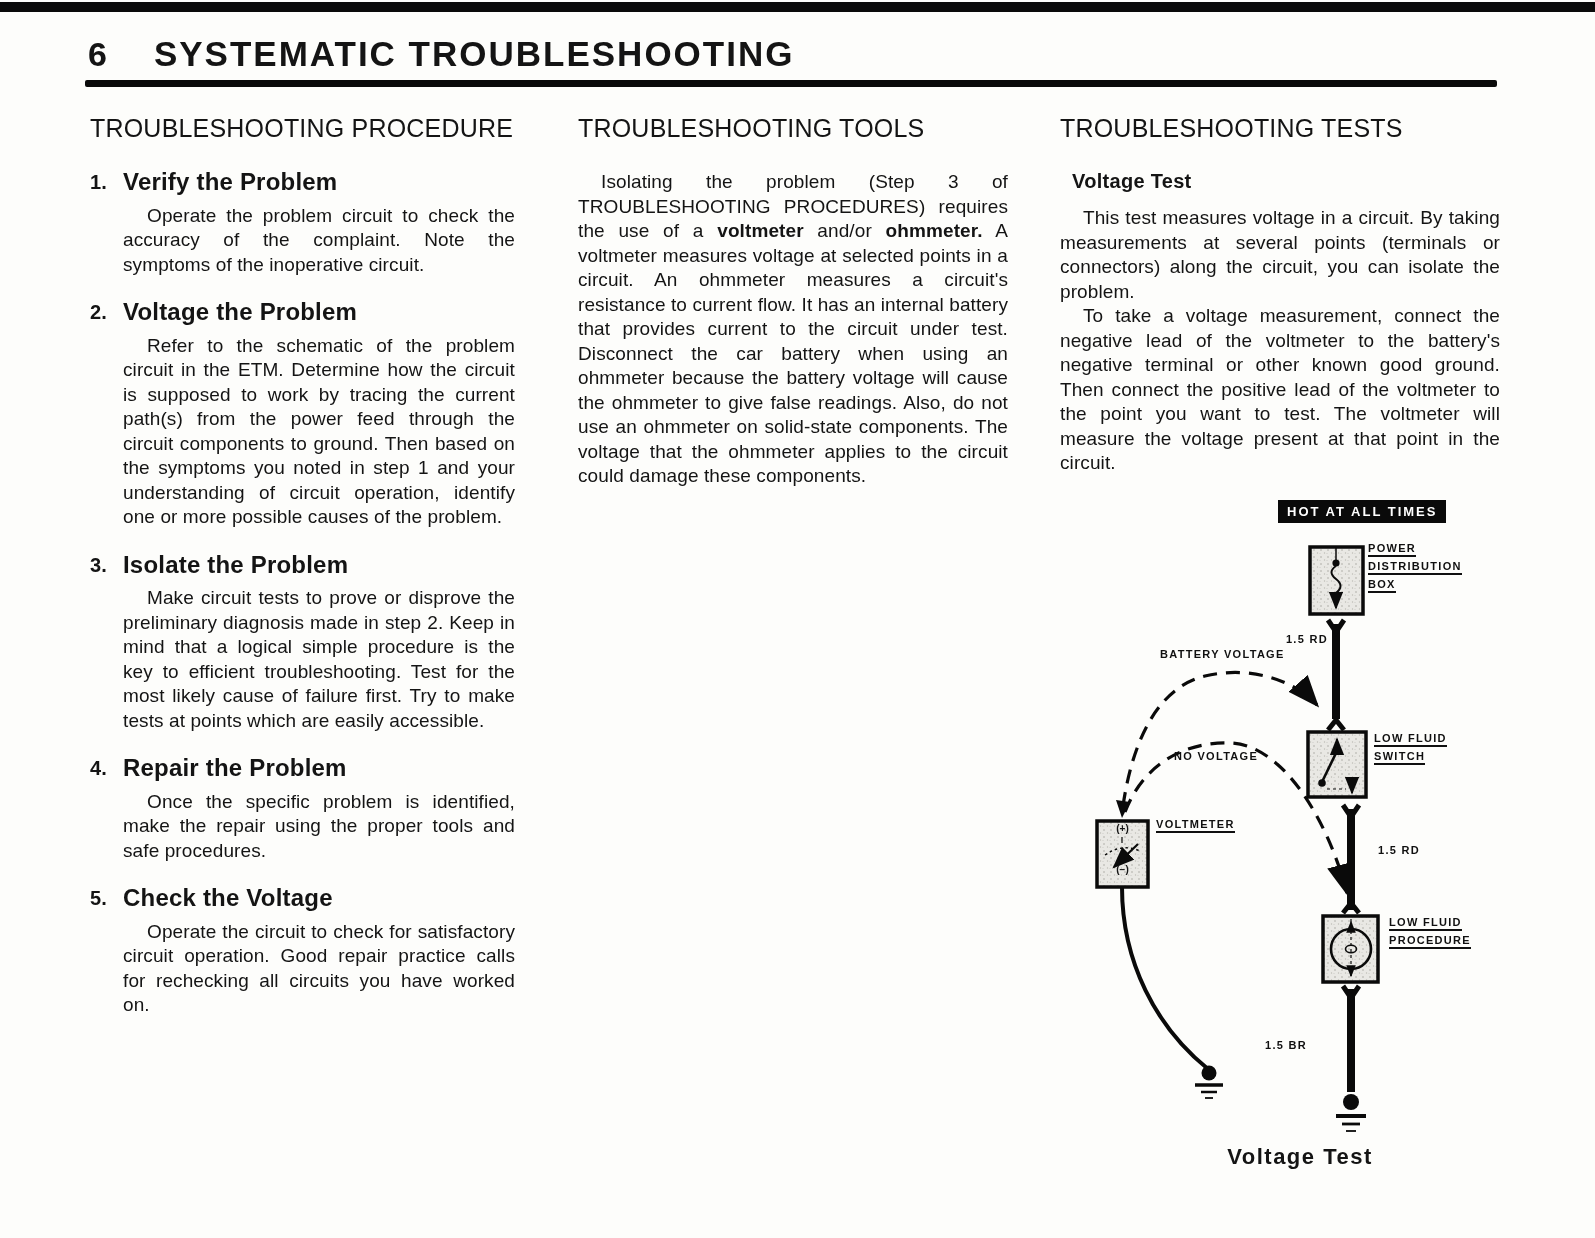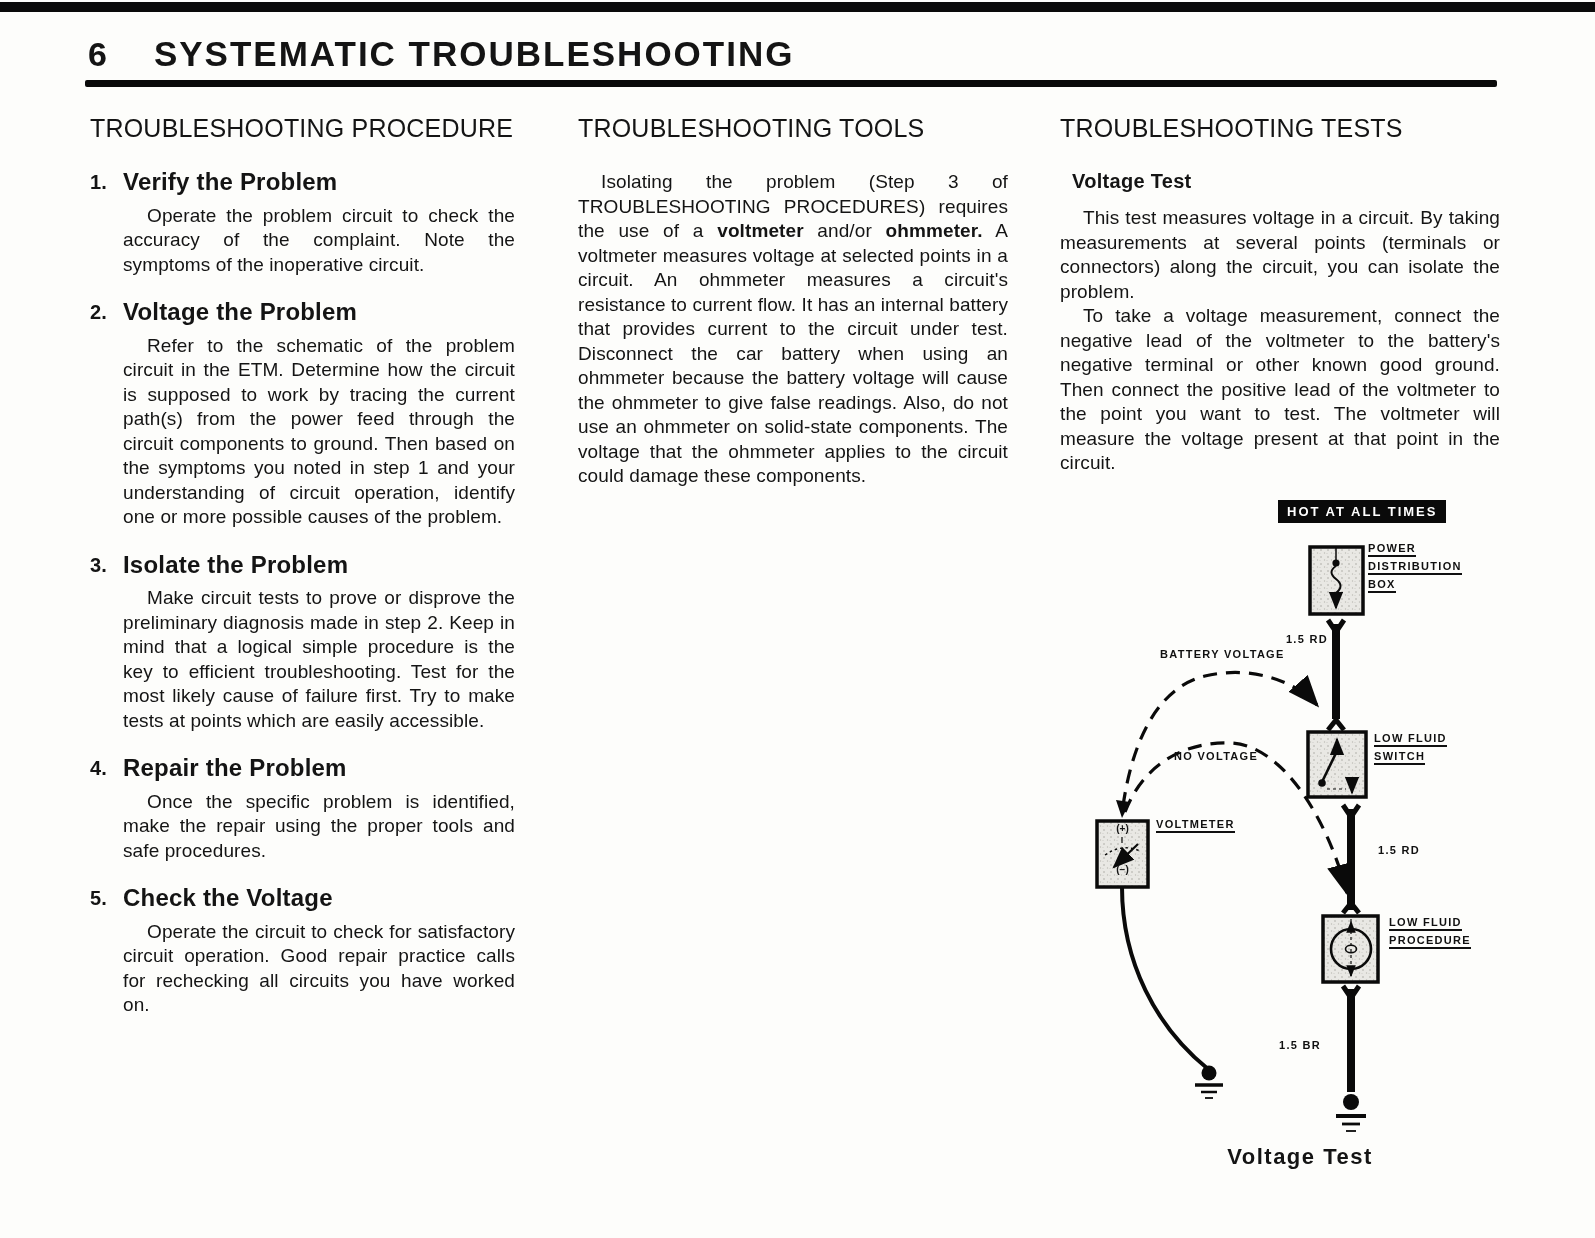--- a/index.html
+++ b/index.html
@@ -206,18 +206,18 @@
 
       <div class="dlabel ul" style="left:96px;top:326px;"><span>VOLTMETER</span></div>
       <div class="vm-sign" style="top:331px;">(+)</div>
       <div class="vm-sign" style="top:372px;">(−)</div>
 
       <div class="dlabel" style="left:318px;top:352px;">1.5 RD</div>
 
       <div class="dlabel ul" style="left:329px;top:424px;"><span>LOW FLUID</span></div>
       <div class="dlabel ul" style="left:329px;top:442px;"><span>PROCEDURE</span></div>
 
-      <div class="dlabel" style="left:205px;top:547px;width:70px;text-align:center;">1.5 BR</div>
+      <div class="dlabel" style="left:205px;top:547px;width:70px;text-align:left;">1.5 BR</div>
 
       <div class="caption">Voltage Test</div>
     </div>
   </div>
 </div>
 
 </body></html>

